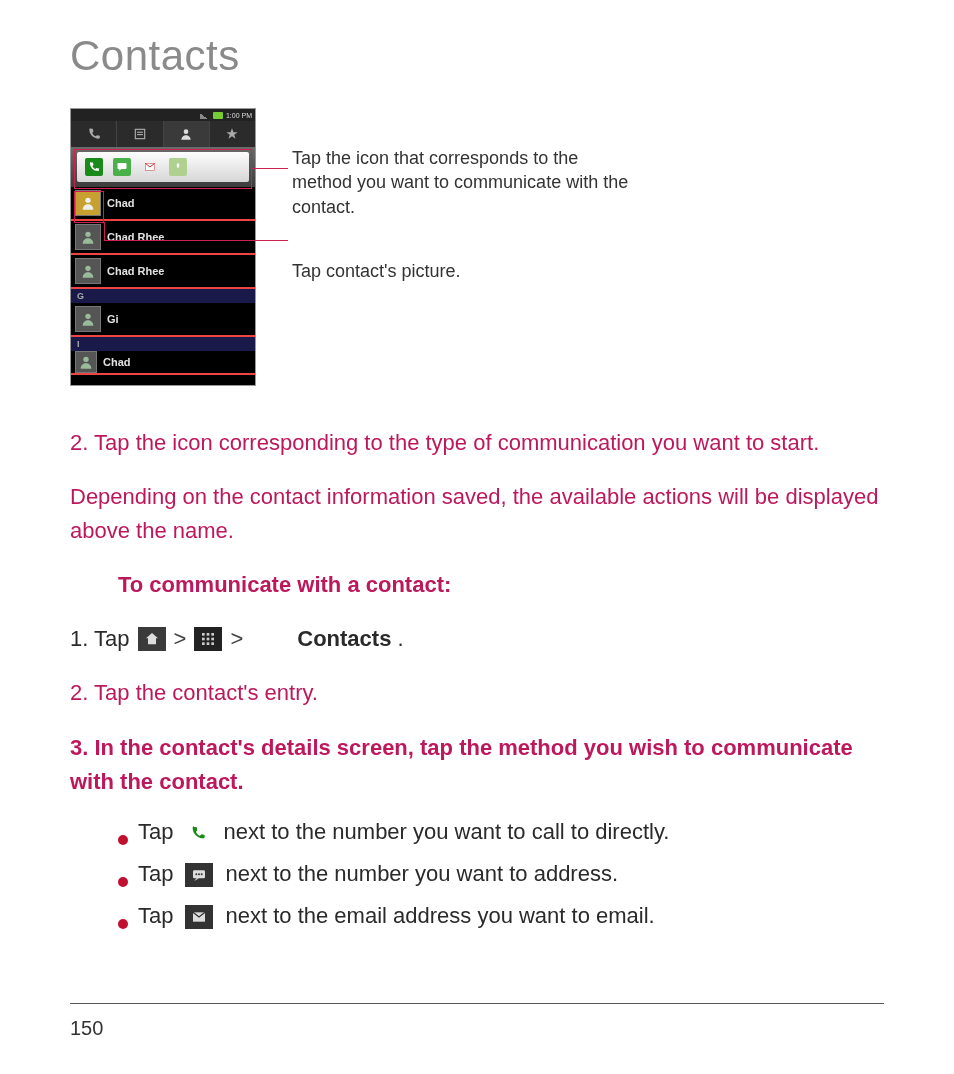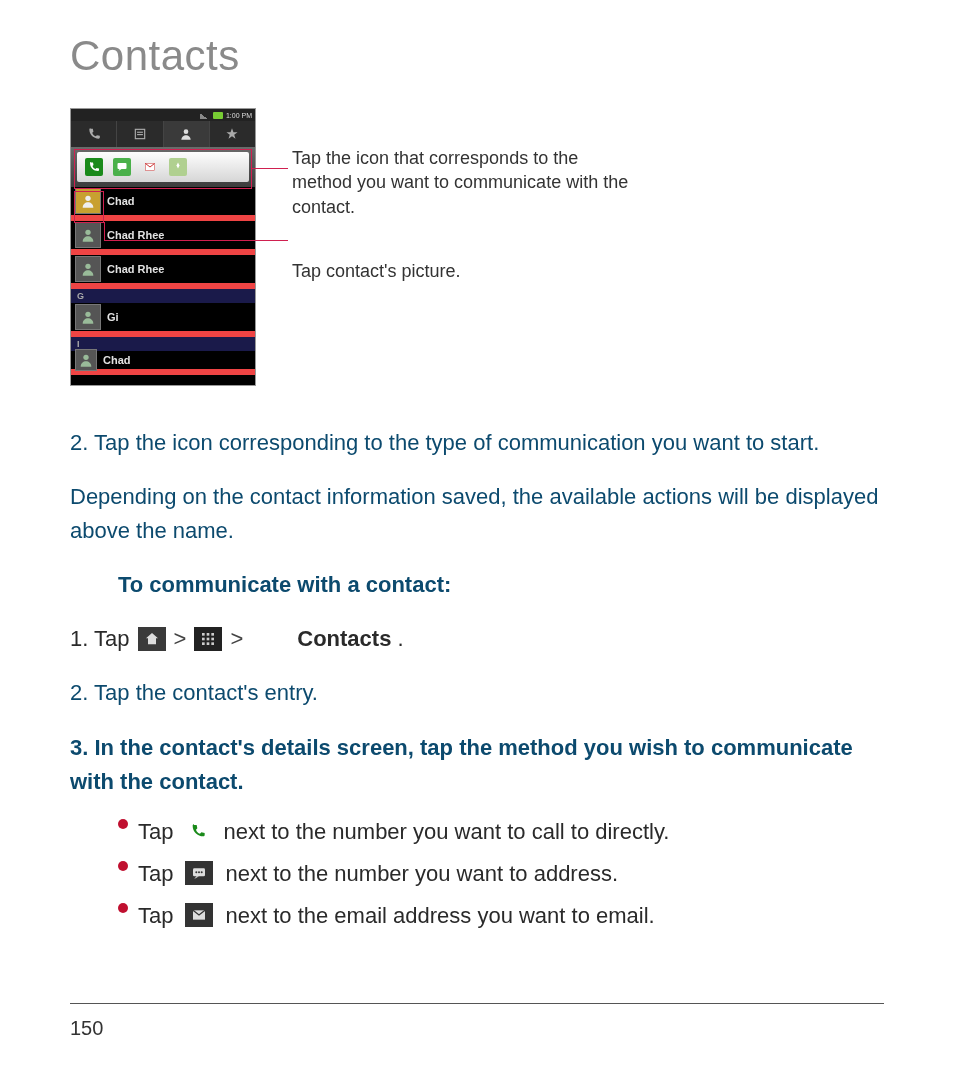--- a/index.html
+++ b/index.html
@@ -77,21 +77,21 @@
   }
   .qicon{ width:18px; height:18px; display:flex; align-items:center; justify-content:center; border-radius:2px;}
   .qicon.phone{ background:#1a8a1a; }
   .qicon.sms{ background:#4ab04a; }
   .qicon.mail{ }
   .qicon.other{ background:#b0d090; }
   .qicon svg{ width:12px; height:12px; }
   .contact-row{
     height:34px;
     background:#000;
-    border-bottom:6px solid #ef4444;
+    border-bottom:2px solid #ef4444;
     display:flex;
     align-items:center;
     gap:6px;
     padding-left:4px;
     color:#e2e2e2;
     font-size:11px;
     font-weight:bold;
   }
   .avatar{
     width:26px; height:26px;
@@ -119,21 +119,21 @@
     margin-left:36px;
     font-size:18px;
     color:#333;
     line-height:1.35;
   }
   .callout1{ margin-top:38px; margin-bottom:40px; max-width:340px;}
   .callout2{ margin-top:16px;}
   .body-text{
     font-size:22px;
     line-height:1.55;
-    color:#0c4a6e;
+    color:#be185d;
     margin-bottom:20px;
   }
   .bold{ font-weight:bold;margin-left:48px; }
   .step-line{
     font-size:22px;
     line-height:1.55;
     margin-bottom:20px;
     display:flex;
     flex-wrap:wrap;
     align-items:center;
@@ -155,21 +155,21 @@
   .inline-icon.grid{ background:#222; }
   .inline-icon.phone{ background:#fff; border:0; width:26px;}
   .inline-icon.sms{ background:#333; }
   .inline-icon.mail{ background:#333; }
   .gt{ font-size:22px; color:#444; }
   .bullet-list{
     margin-left:48px;
   }
   .bullet-row{
     display:flex;
-    align-items:flex-start;
+    align-items:flex-end;
     gap:10px;
     font-size:22px;
     margin-bottom:16px;
   }
   .bullet-dot{
     width:10px; height:10px; border-radius:50%;
     background:#c01030;
     flex-shrink:0;
   }
   .footer-rule{

